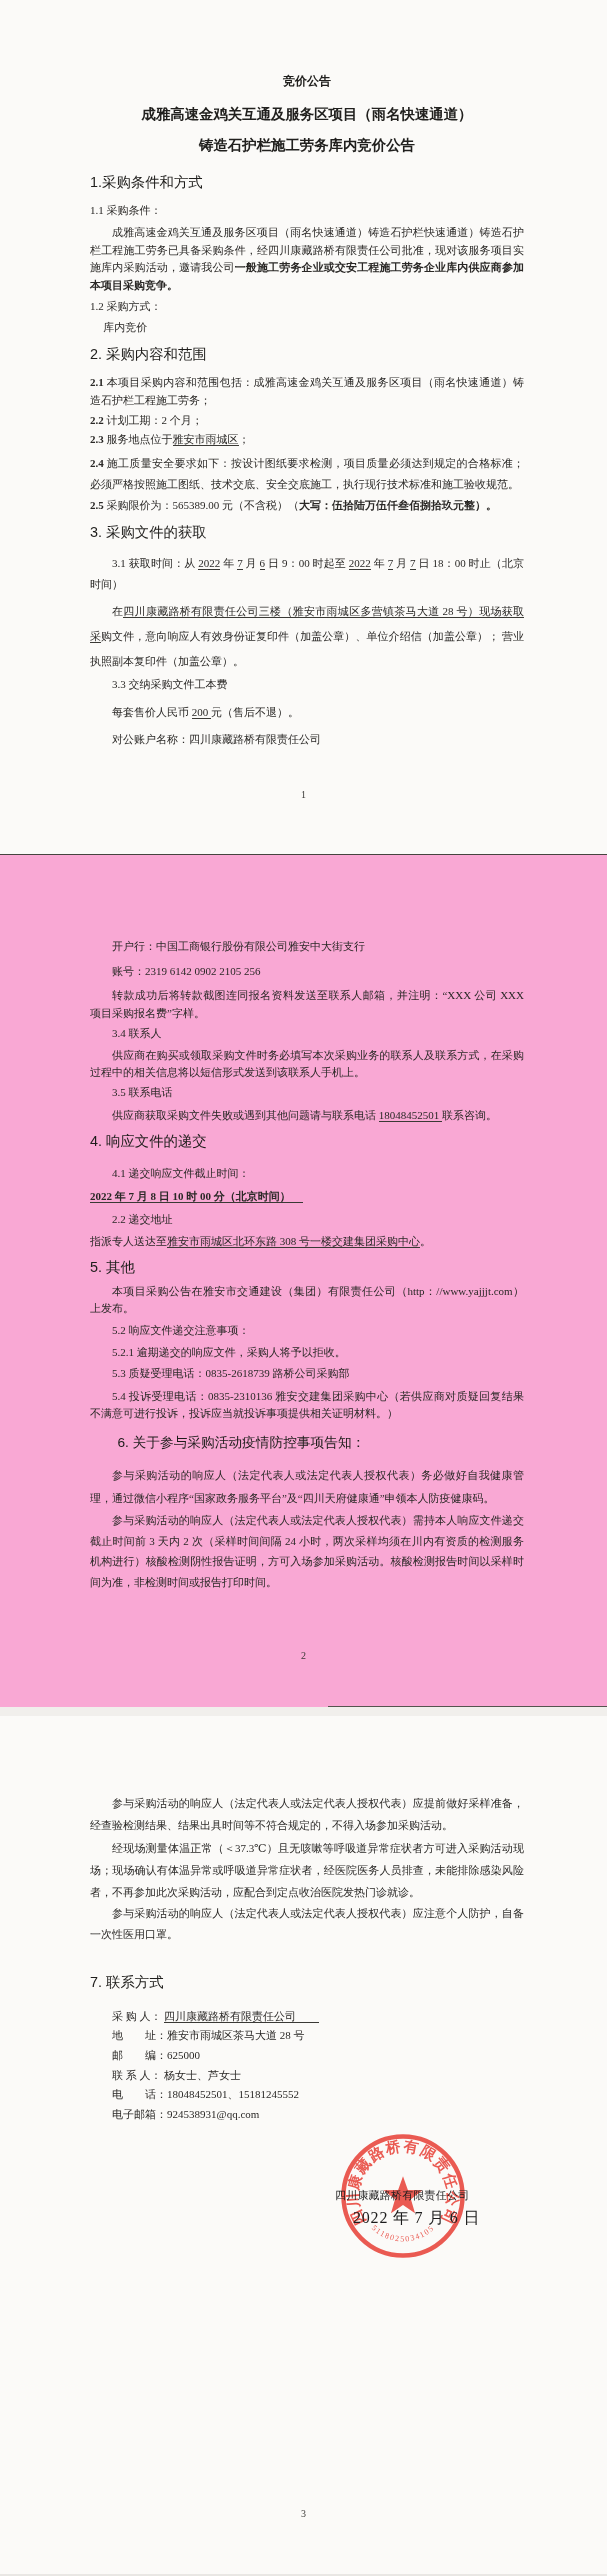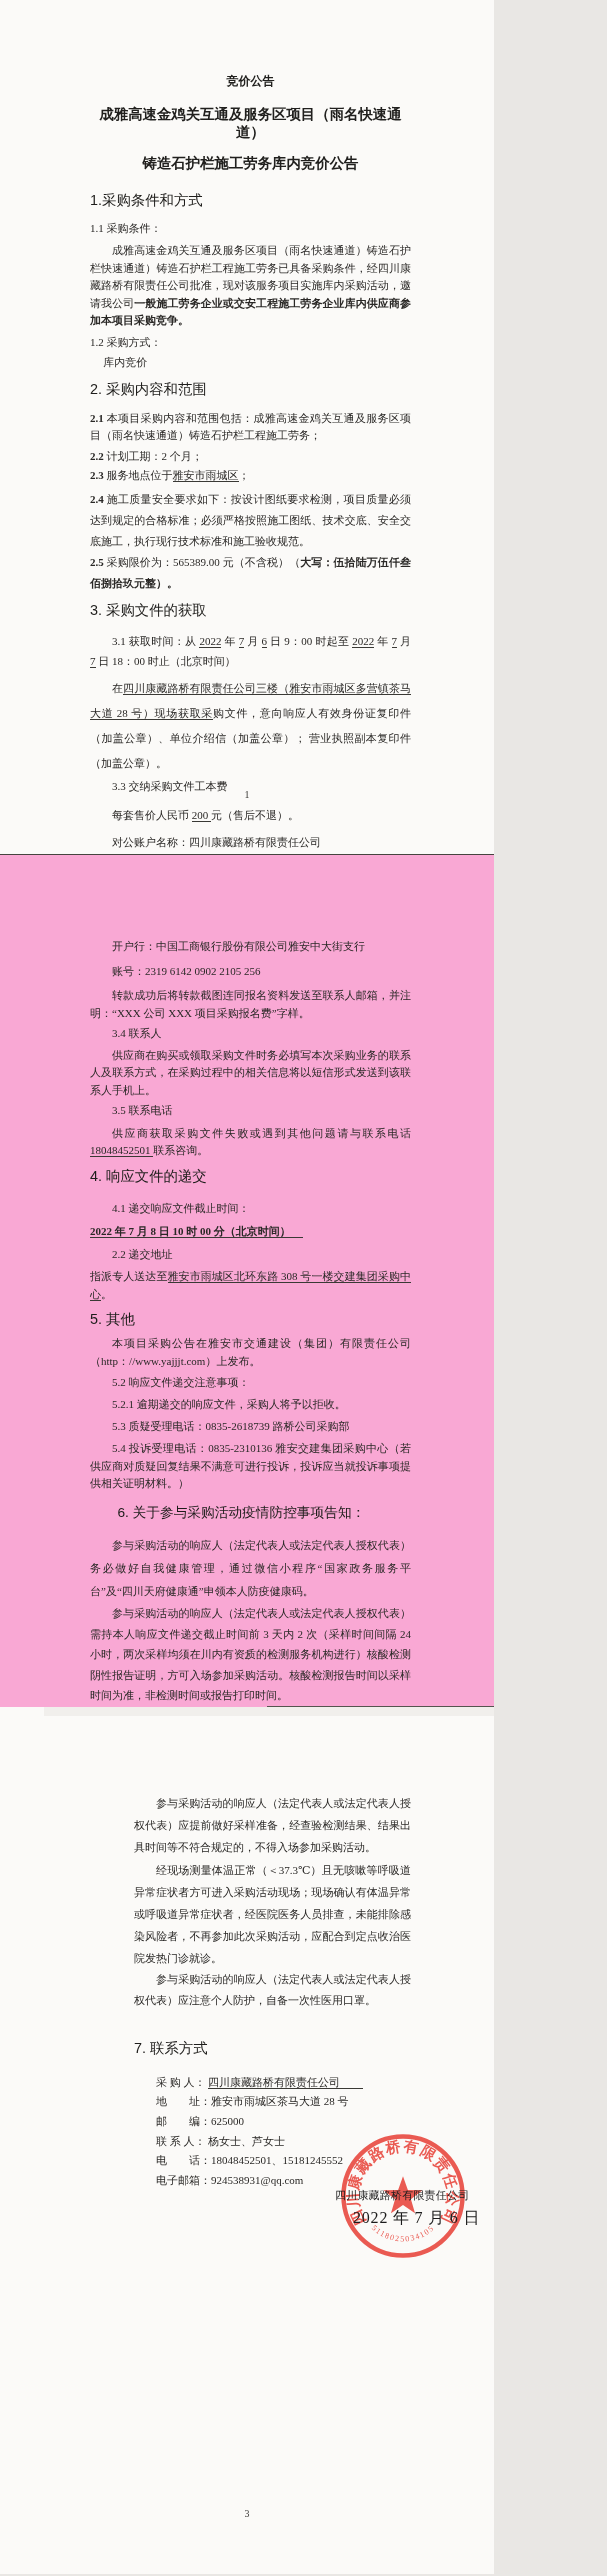--- a/index.html
+++ b/index.html
@@ -5,31 +5,31 @@
   * { box-sizing: border-box; }
   html, body { margin: 0; padding: 0; }
   body {
     width: 607px;
     background: #e9e7e4;
     font-family: "Liberation Serif", "DejaVu Serif", serif;
     color: #2a2826;
   }
   .page {
     position: relative;
-    width: 494px;
+    width: 607px;
     background: #fbfaf8;
     overflow: hidden;
   }
   #page1 { height: 855px; border-bottom: 1.5px solid #45443f; }
   #page2 { height: 852px; background: #f9a8d4; }
   #page2 .partial-sep {
     position: absolute; bottom: 0; right: 0;
     width: 46%; height: 1.5px; background: #55544f;
   }
-  #page3 { height: 867px; padding-left: 44px; }
+  #page3 { height: 867px; }
   #page3 .top-band { height: 9px; background: #f1efec; }
 
   .content { padding: 0 83px 0 90px; }
 
   .doc-title {
     text-align: center;
     font-family: "Liberation Sans", "DejaVu Sans", sans-serif;
     font-weight: bold; font-size: 12px; line-height: 16.7px;
     color: #21201e;
   }

